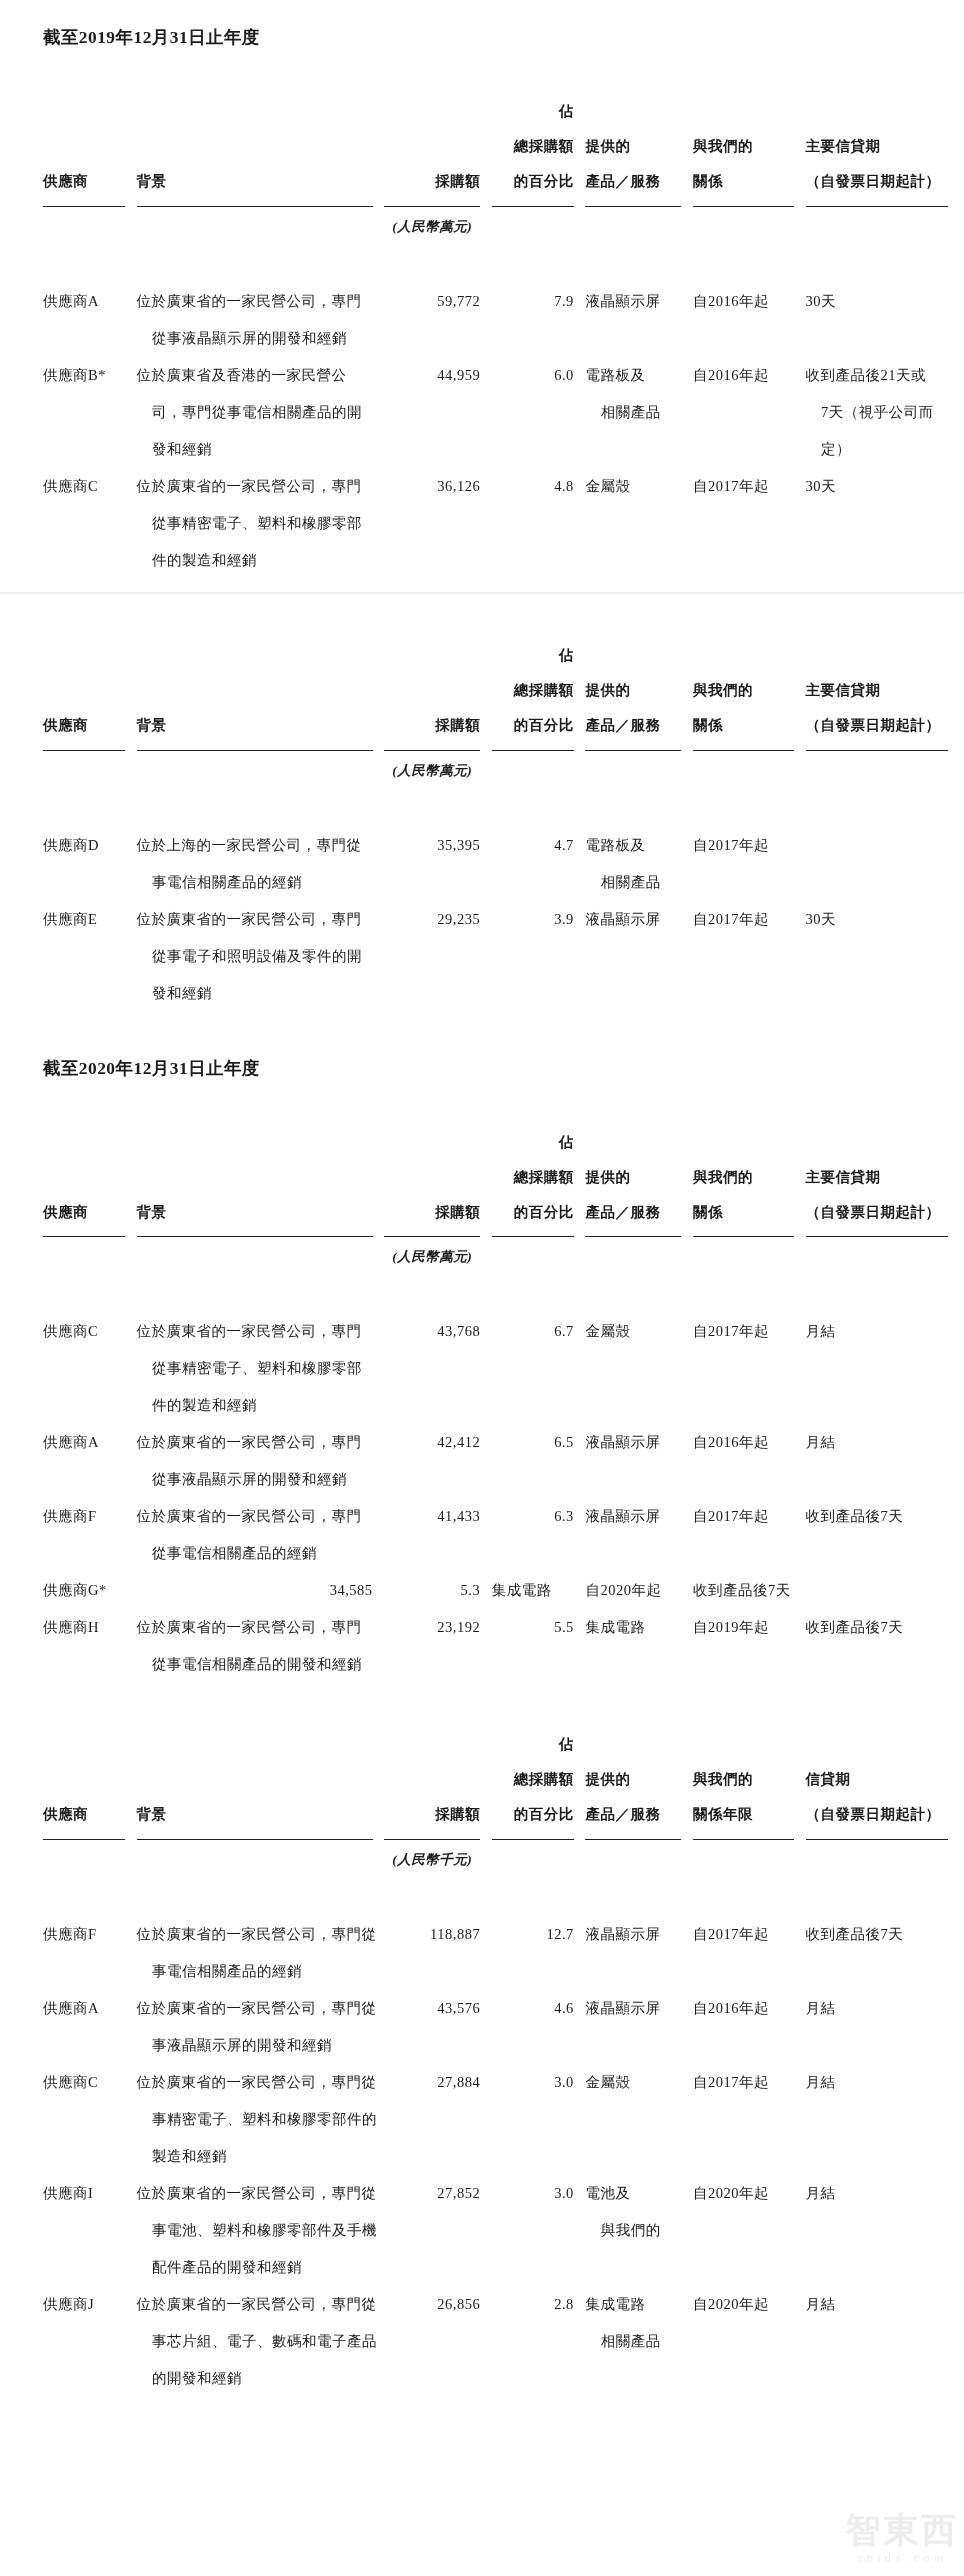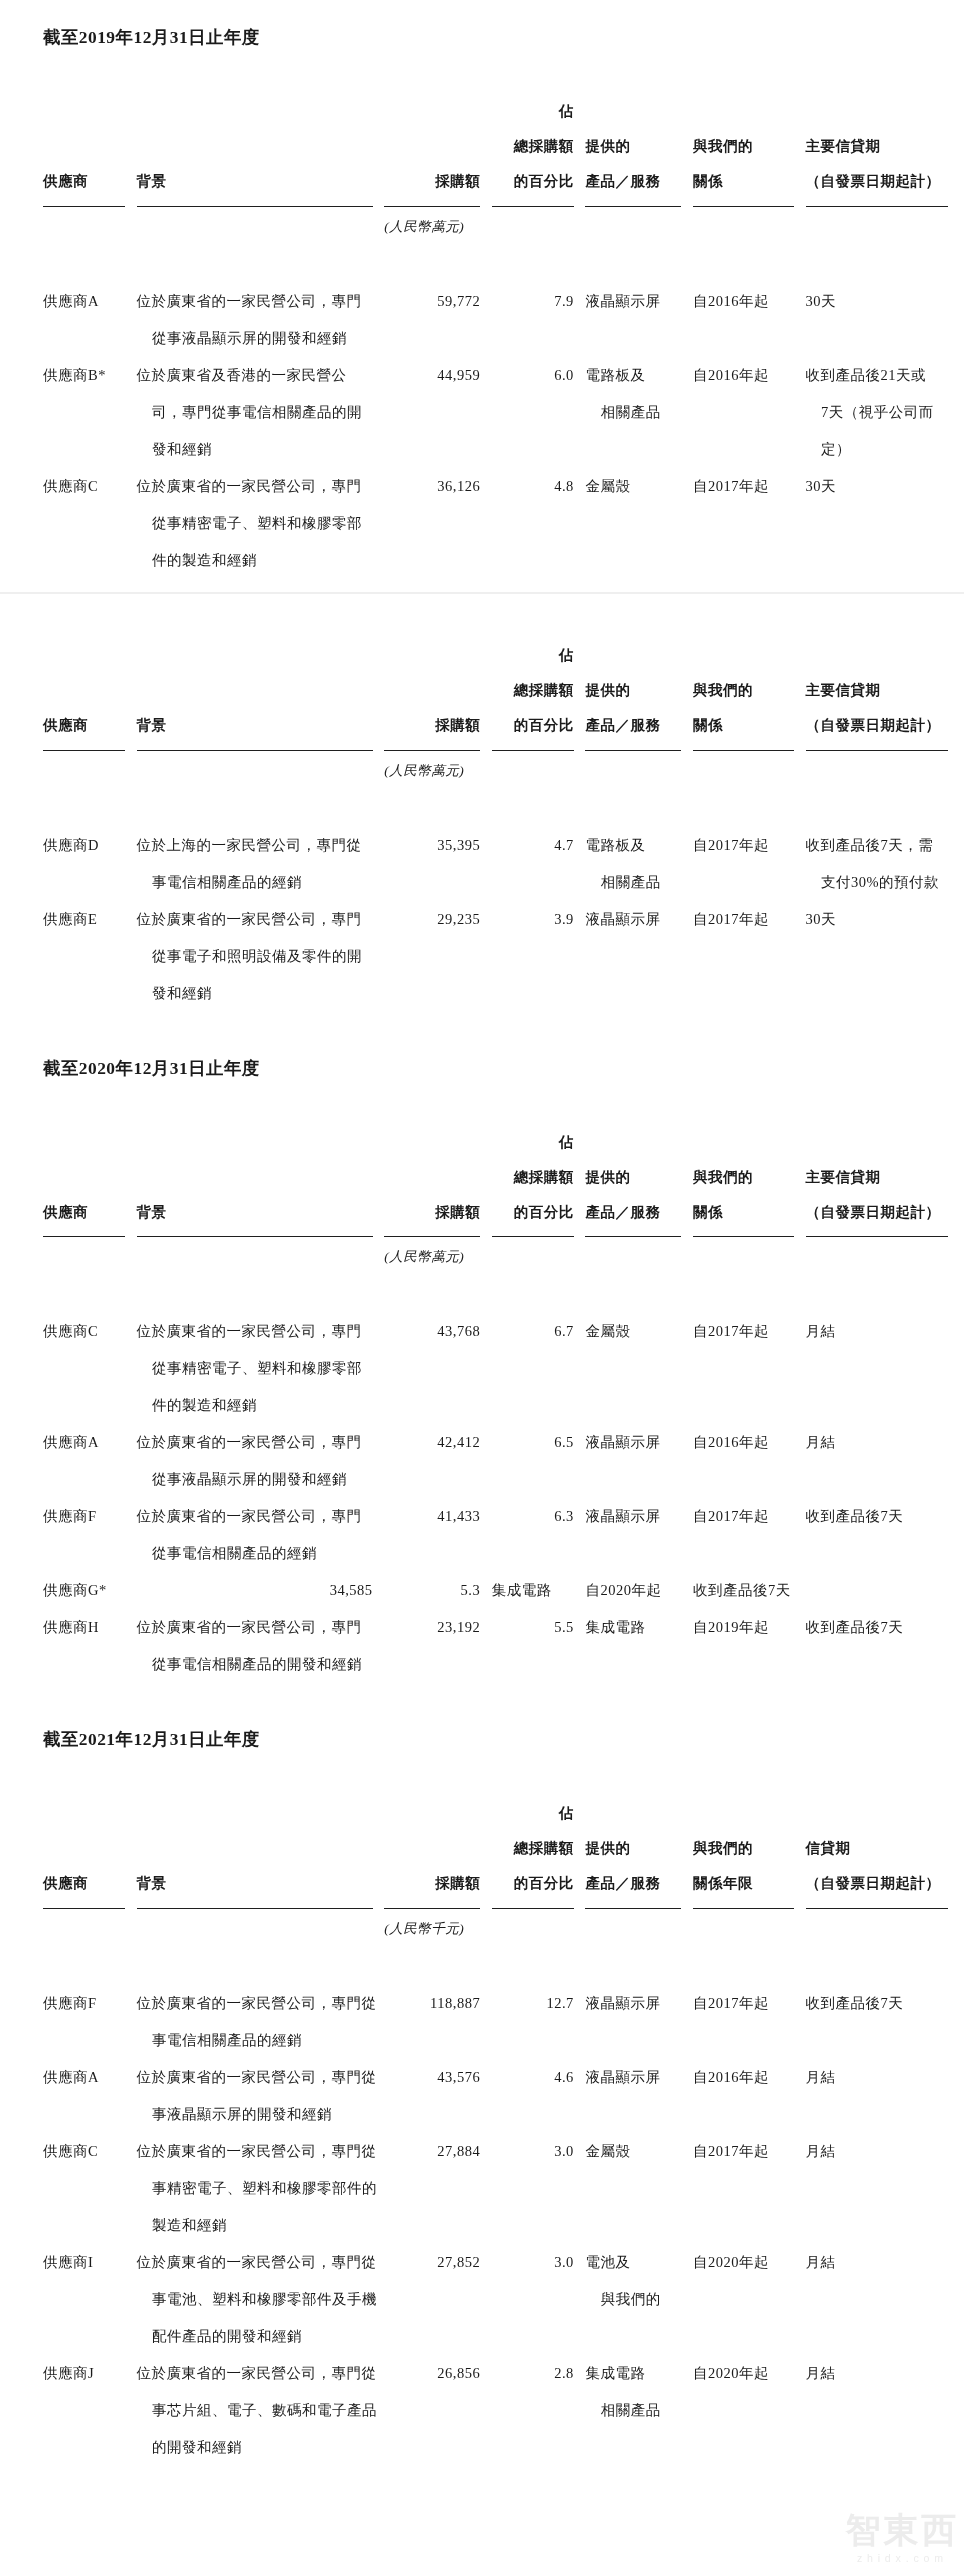--- a/index.html
+++ b/index.html
@@ -35,24 +35,25 @@
     line-height:35px;
   }
   .thead .hc{
     border-bottom:1.9px solid #1f1f1f;
     padding-bottom:6.8px;
     white-space:pre;
   }
   .unitrow{margin-top:4.8px;line-height:29px;}
   .unitrow .unit{
     grid-column:3;
-    text-align:left;
+    text-align:center;
     font-style:italic;
     font-size:13.5px;
     white-space:pre;
+    font-weight:bold;
   }
   .rows{margin-top:42px;}
   .row{line-height:37px;align-items:start;}
   .row > div{white-space:pre;}
   .c-amt,.c-pct{text-align:right;}
   .hang{padding-left:15.4px;text-indent:-15.4px;}
   .page-divider{
     width:965px;height:1.9px;background:#efefef;
     margin:13.5px 0 3.9px -43px;
   }
@@ -157,22 +158,20 @@
     <div class="rows">
       <div class="row">
         <div>供應商D</div>
         <div class="hang">位於上海的一家民營公司，專門從
 事電信相關產品的經銷</div>
         <div class="c-amt">35,395</div>
         <div class="c-pct">4.7</div>
         <div class="hang">電路板及
 相關產品</div>
         <div>自2017年起</div>
-        <div class="hang">收到產品後7天，需
-支付30%的預付款</div>
       </div>
       <div class="row">
         <div>供應商E</div>
         <div class="hang">位於廣東省的一家民營公司，專門
 從事電子和照明設備及零件的開
 發和經銷</div>
         <div class="c-amt">29,235</div>
         <div class="c-pct">3.9</div>
         <div class="hang">液晶顯示屏</div>
         <div>自2017年起</div>
@@ -249,21 +248,20 @@
         <div class="c-amt">23,192</div>
         <div class="c-pct">5.5</div>
         <div class="hang">集成電路</div>
         <div>自2019年起</div>
         <div class="hang">收到產品後7天</div>
       </div>
     </div>
   </section>
 
   <section>
-    <h2 class="sec-h">截至2021年12月31日止年度</h2>
 
     <div class="thead">
       <div class="hc">供應商</div>
       <div class="hc">背景</div>
       <div class="hc c-amt">採購額</div>
       <div class="hc c-pct">佔
 總採購額
 的百分比</div>
       <div class="hc">提供的
 產品／服務</div>

